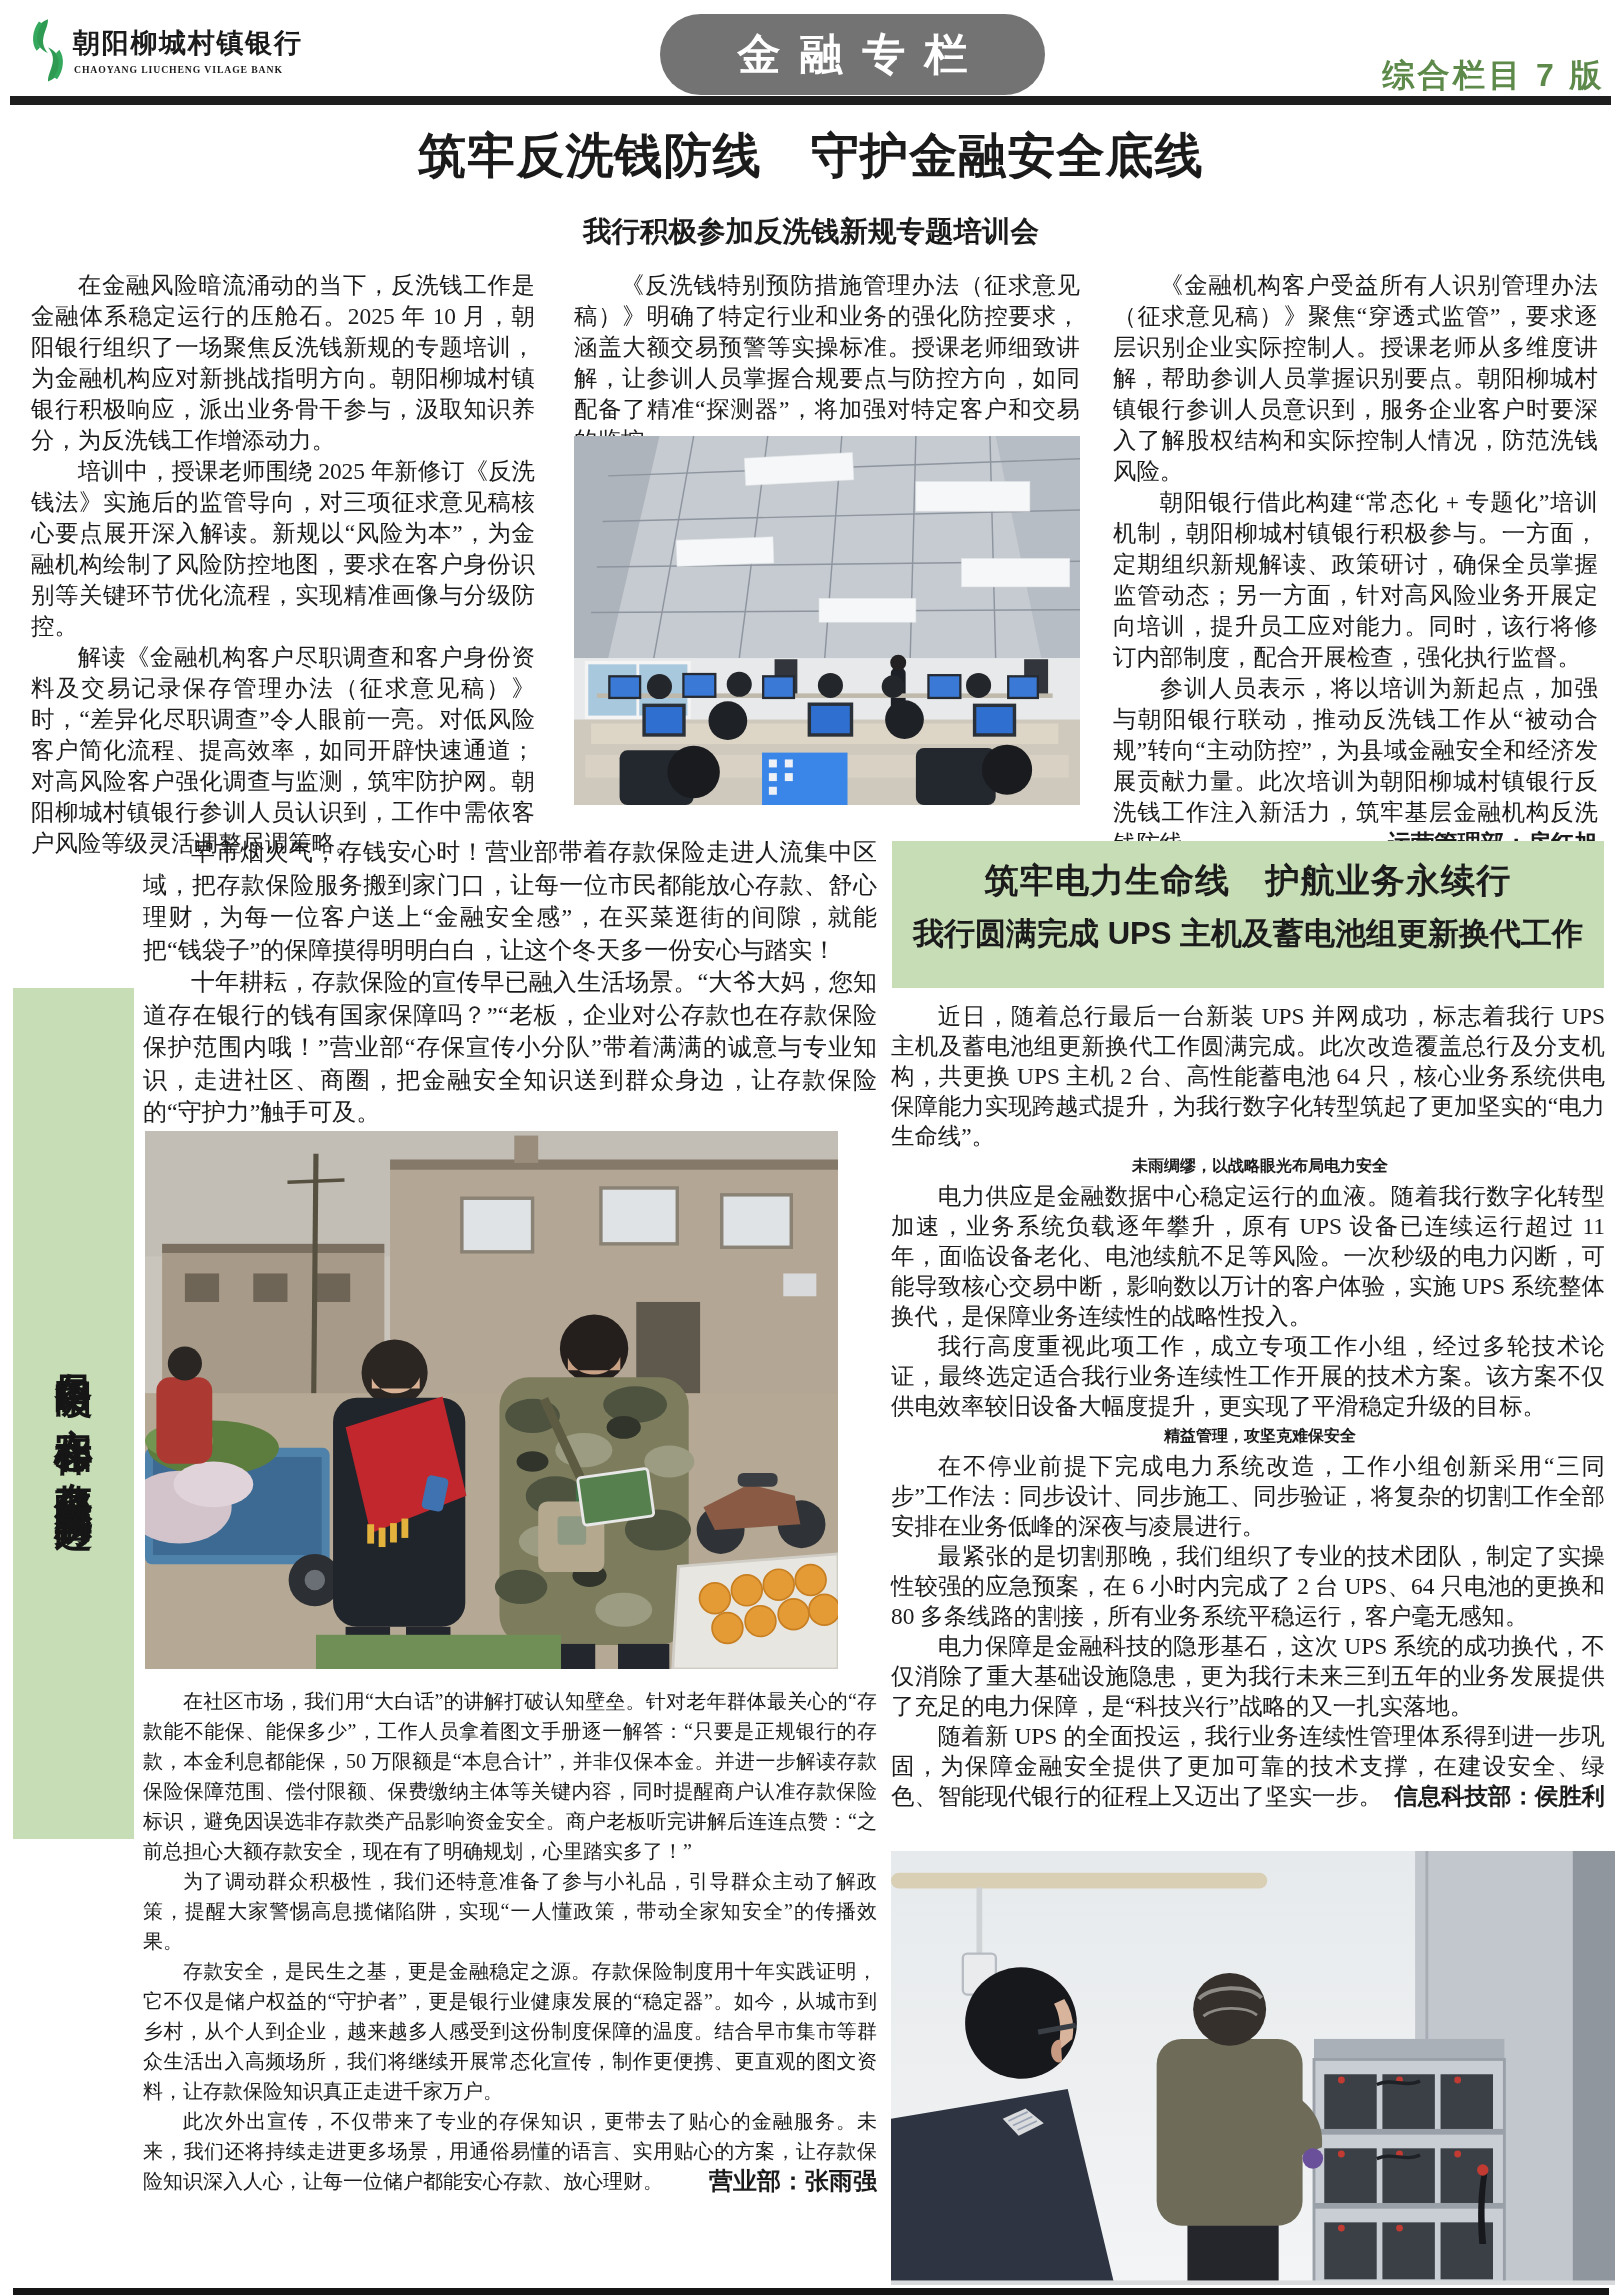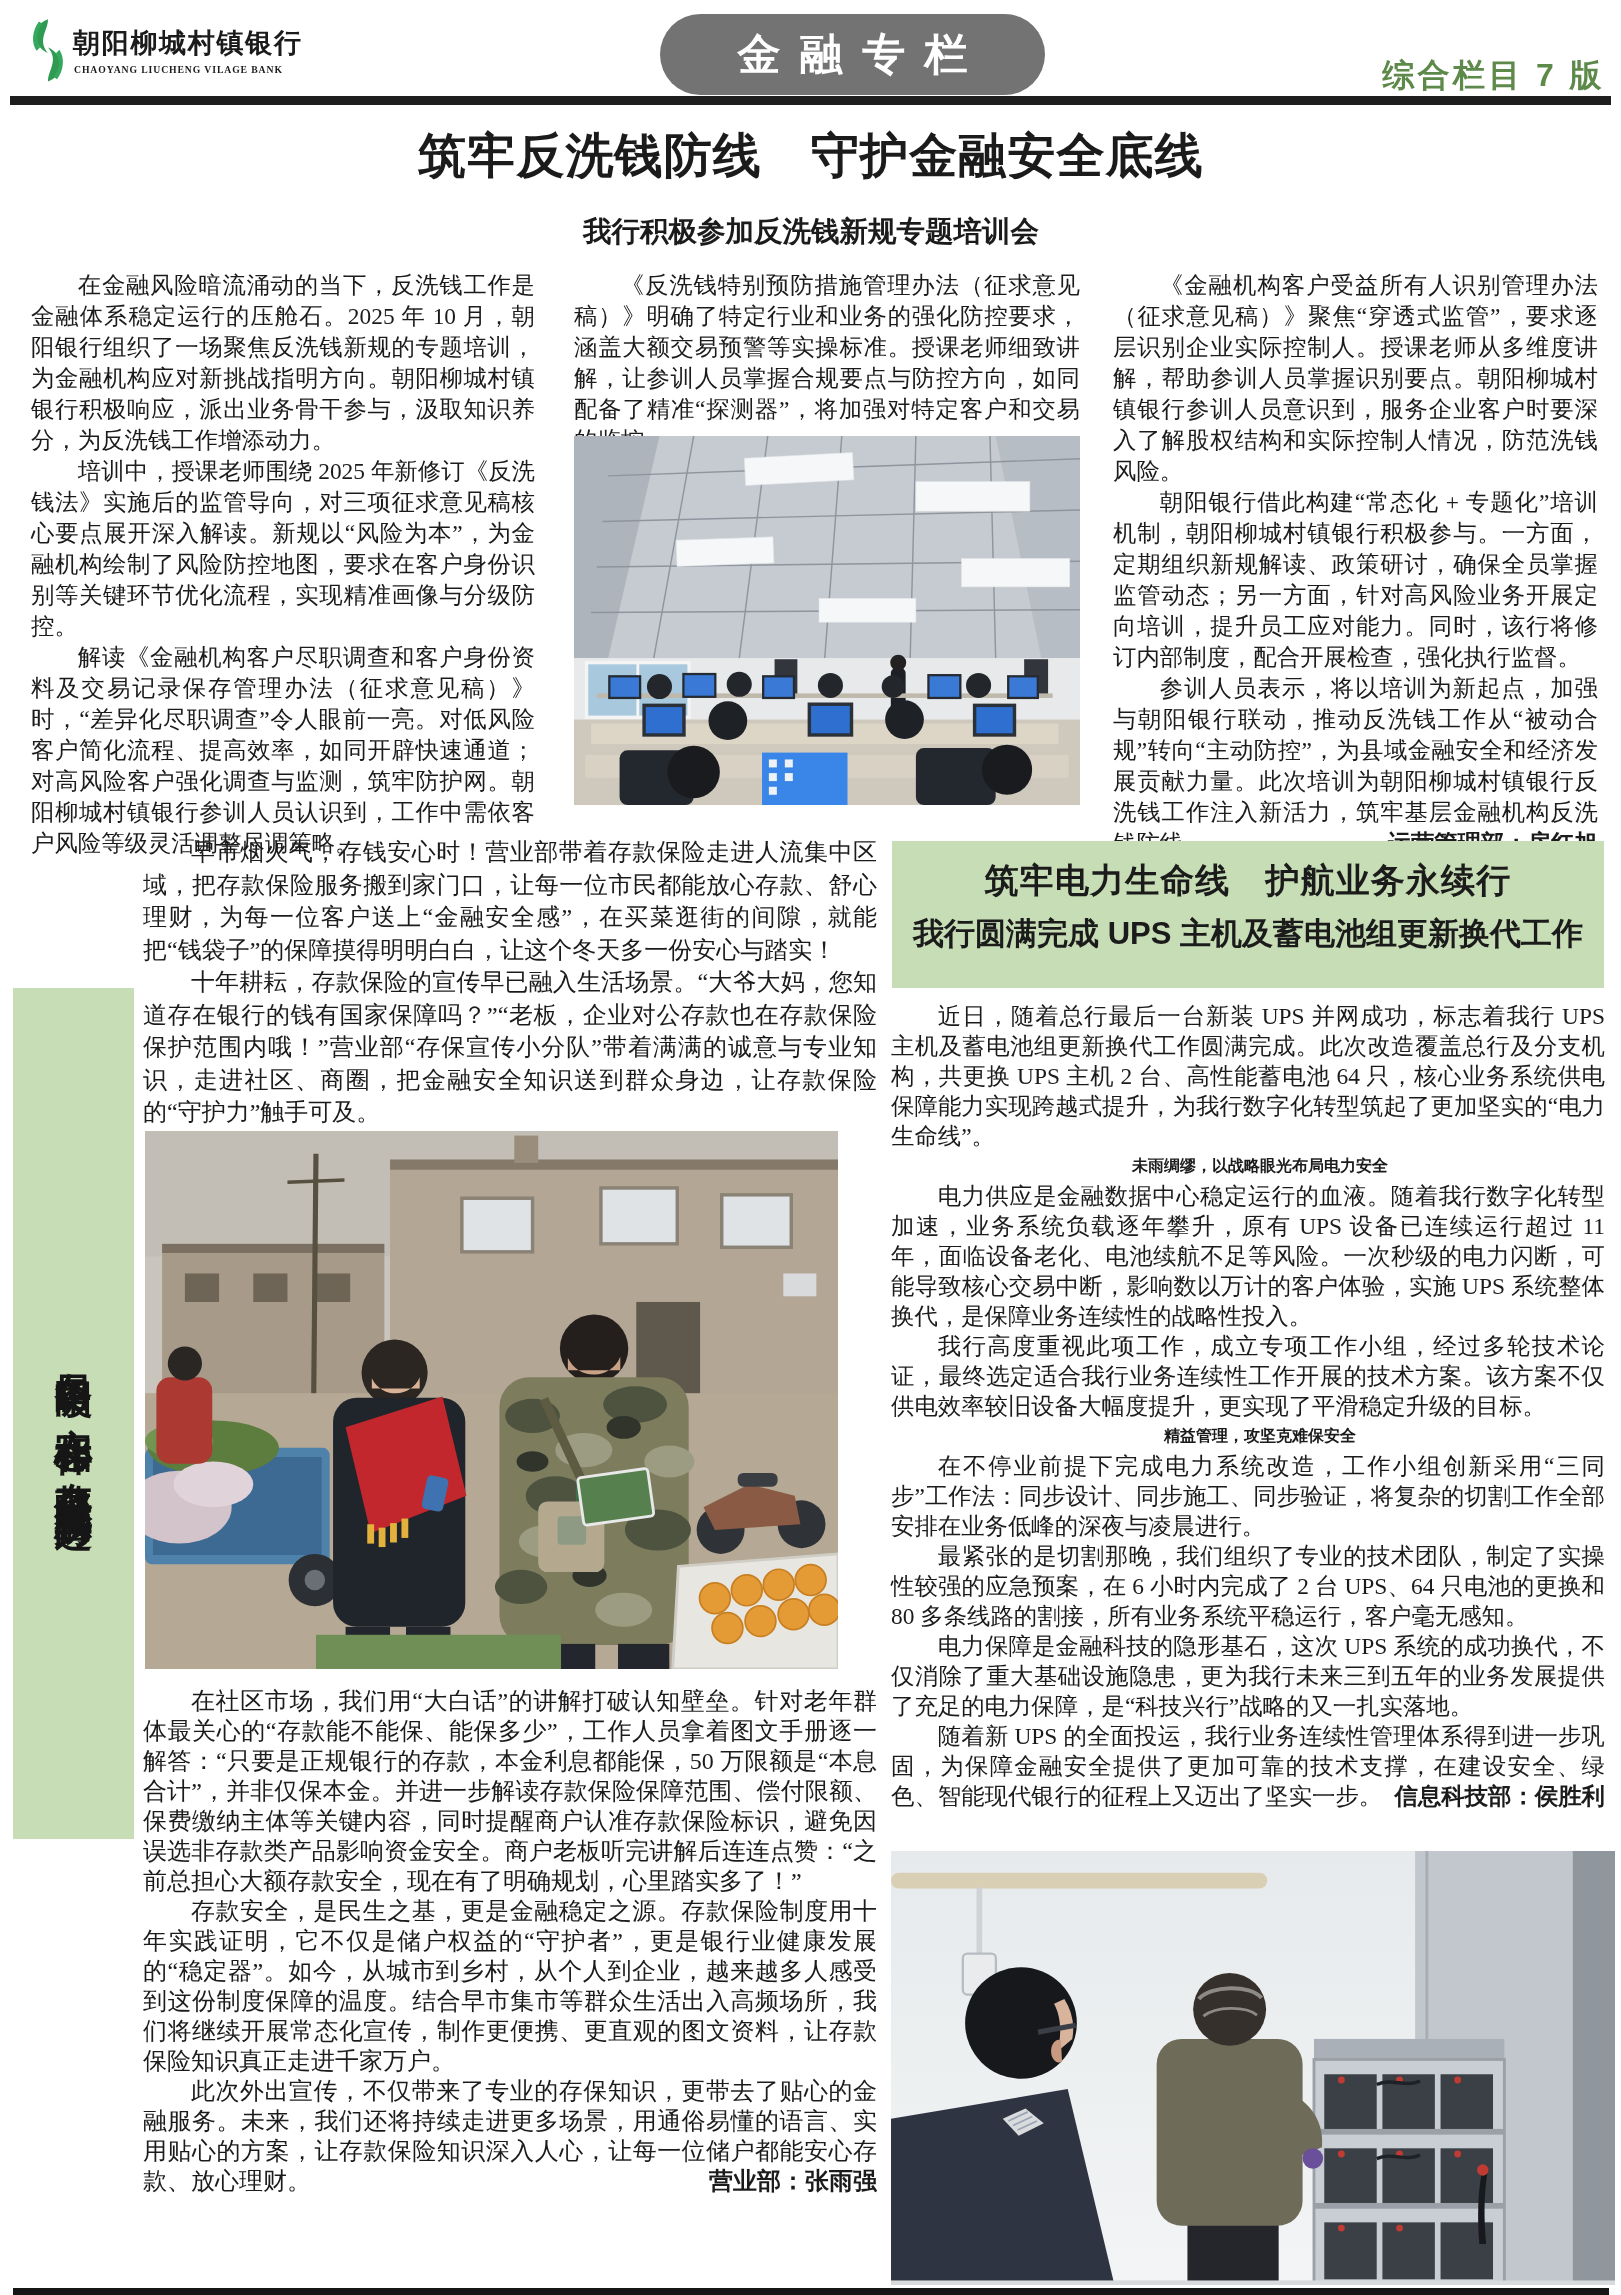--- a/index.html
+++ b/index.html
@@ -33,21 +33,21 @@
   .byline.pull { margin-top:-31px; }
 
   
   .vband { left:12.5px; top:976px; width:121px; height:851px; background:#c7ddb5;
            display:flex; align-items:center; justify-content:center; }
   .vband span { writing-mode:vertical-rl; font-size:38px; font-weight:700;
                 letter-spacing:3.4px; color:#161616; }
   .dep-top    { left:143px; top:824px; width:734px; }
   .dep-top .para    { font-size:24px; line-height:32.5px; }
   .dep-bottom { left:143px; top:1674px; width:734px; }
-  .dep-bottom .para { font-size:24px; line-height:30px; }
+  .dep-bottom .para { font-size:20px; line-height:30px; }
   .dep-bottom .byline { font-size:24px; line-height:30px; margin-top:-30px; }
 
   
   .ups-box { left:892px; top:829px; width:712px; height:147px; background:#c7ddb5; }
   .ups-box .t1 { margin:17px 0 0 0; text-align:center; font-family:"Liberation Sans",sans-serif;
                  font-weight:800; font-size:34px; letter-spacing:1.1px; }
   .ups-box .t2 { margin:9px 0 0 0; text-align:center; font-family:"Liberation Sans",sans-serif;
                  font-weight:800; font-size:31px; }
   .ups-text { left:891px; top:989px; width:714px; }
   .ups-text .para { line-height:30px; }
@@ -306,20 +306,21 @@
             <circle cx="1080" cy="860" r="27"></circle>
             <circle cx="1138" cy="848" r="27"></circle>
             <circle cx="1192" cy="840" r="27"></circle>
         </g>
       </g>
     </svg>
   </div>
 
   <div class="abs dep-bottom">
     <p class="para">在社区市场，我们用“大白话”的讲解打破认知壁垒。针对老年群体最关心的“存款能不能保、能保多少”，工作人员拿着图文手册逐一解答：“只要是正规银行的存款，本金利息都能保，50 万限额是“本息合计”，并非仅保本金。并进一步解读存款保险保障范围、偿付限额、保费缴纳主体等关键内容，同时提醒商户认准存款保险标识，避免因误选非存款类产品影响资金安全。商户老板听完讲解后连连点赞：“之前总担心大额存款安全，现在有了明确规划，心里踏实多了！”</p>
+    <p class="para">为了调动群众积极性，我们还特意准备了参与小礼品，引导群众主动了解政策，提醒大家警惕高息揽储陷阱，实现“一人懂政策，带动全家知安全”的传播效果。</p>
     <p class="para">存款安全，是民生之基，更是金融稳定之源。存款保险制度用十年实践证明，它不仅是储户权益的“守护者”，更是银行业健康发展的“稳定器”。如今，从城市到乡村，从个人到企业，越来越多人感受到这份制度保障的温度。结合早市集市等群众生活出入高频场所，我们将继续开展常态化宣传，制作更便携、更直观的图文资料，让存款保险知识真正走进千家万户。</p>
     <p class="para">此次外出宣传，不仅带来了专业的存保知识，更带去了贴心的金融服务。未来，我们还将持续走进更多场景，用通俗易懂的语言、实用贴心的方案，让存款保险知识深入人心，让每一位储户都能安心存款、放心理财。</p>
     <p class="byline">营业部：张雨强</p>
   </div>
 
   <div class="abs ups-box">
     <p class="t1">筑牢电力生命线　护航业务永续行</p>
     <p class="t2">我行圆满完成 UPS 主机及蓄电池组更新换代工作</p>
   </div>
 

